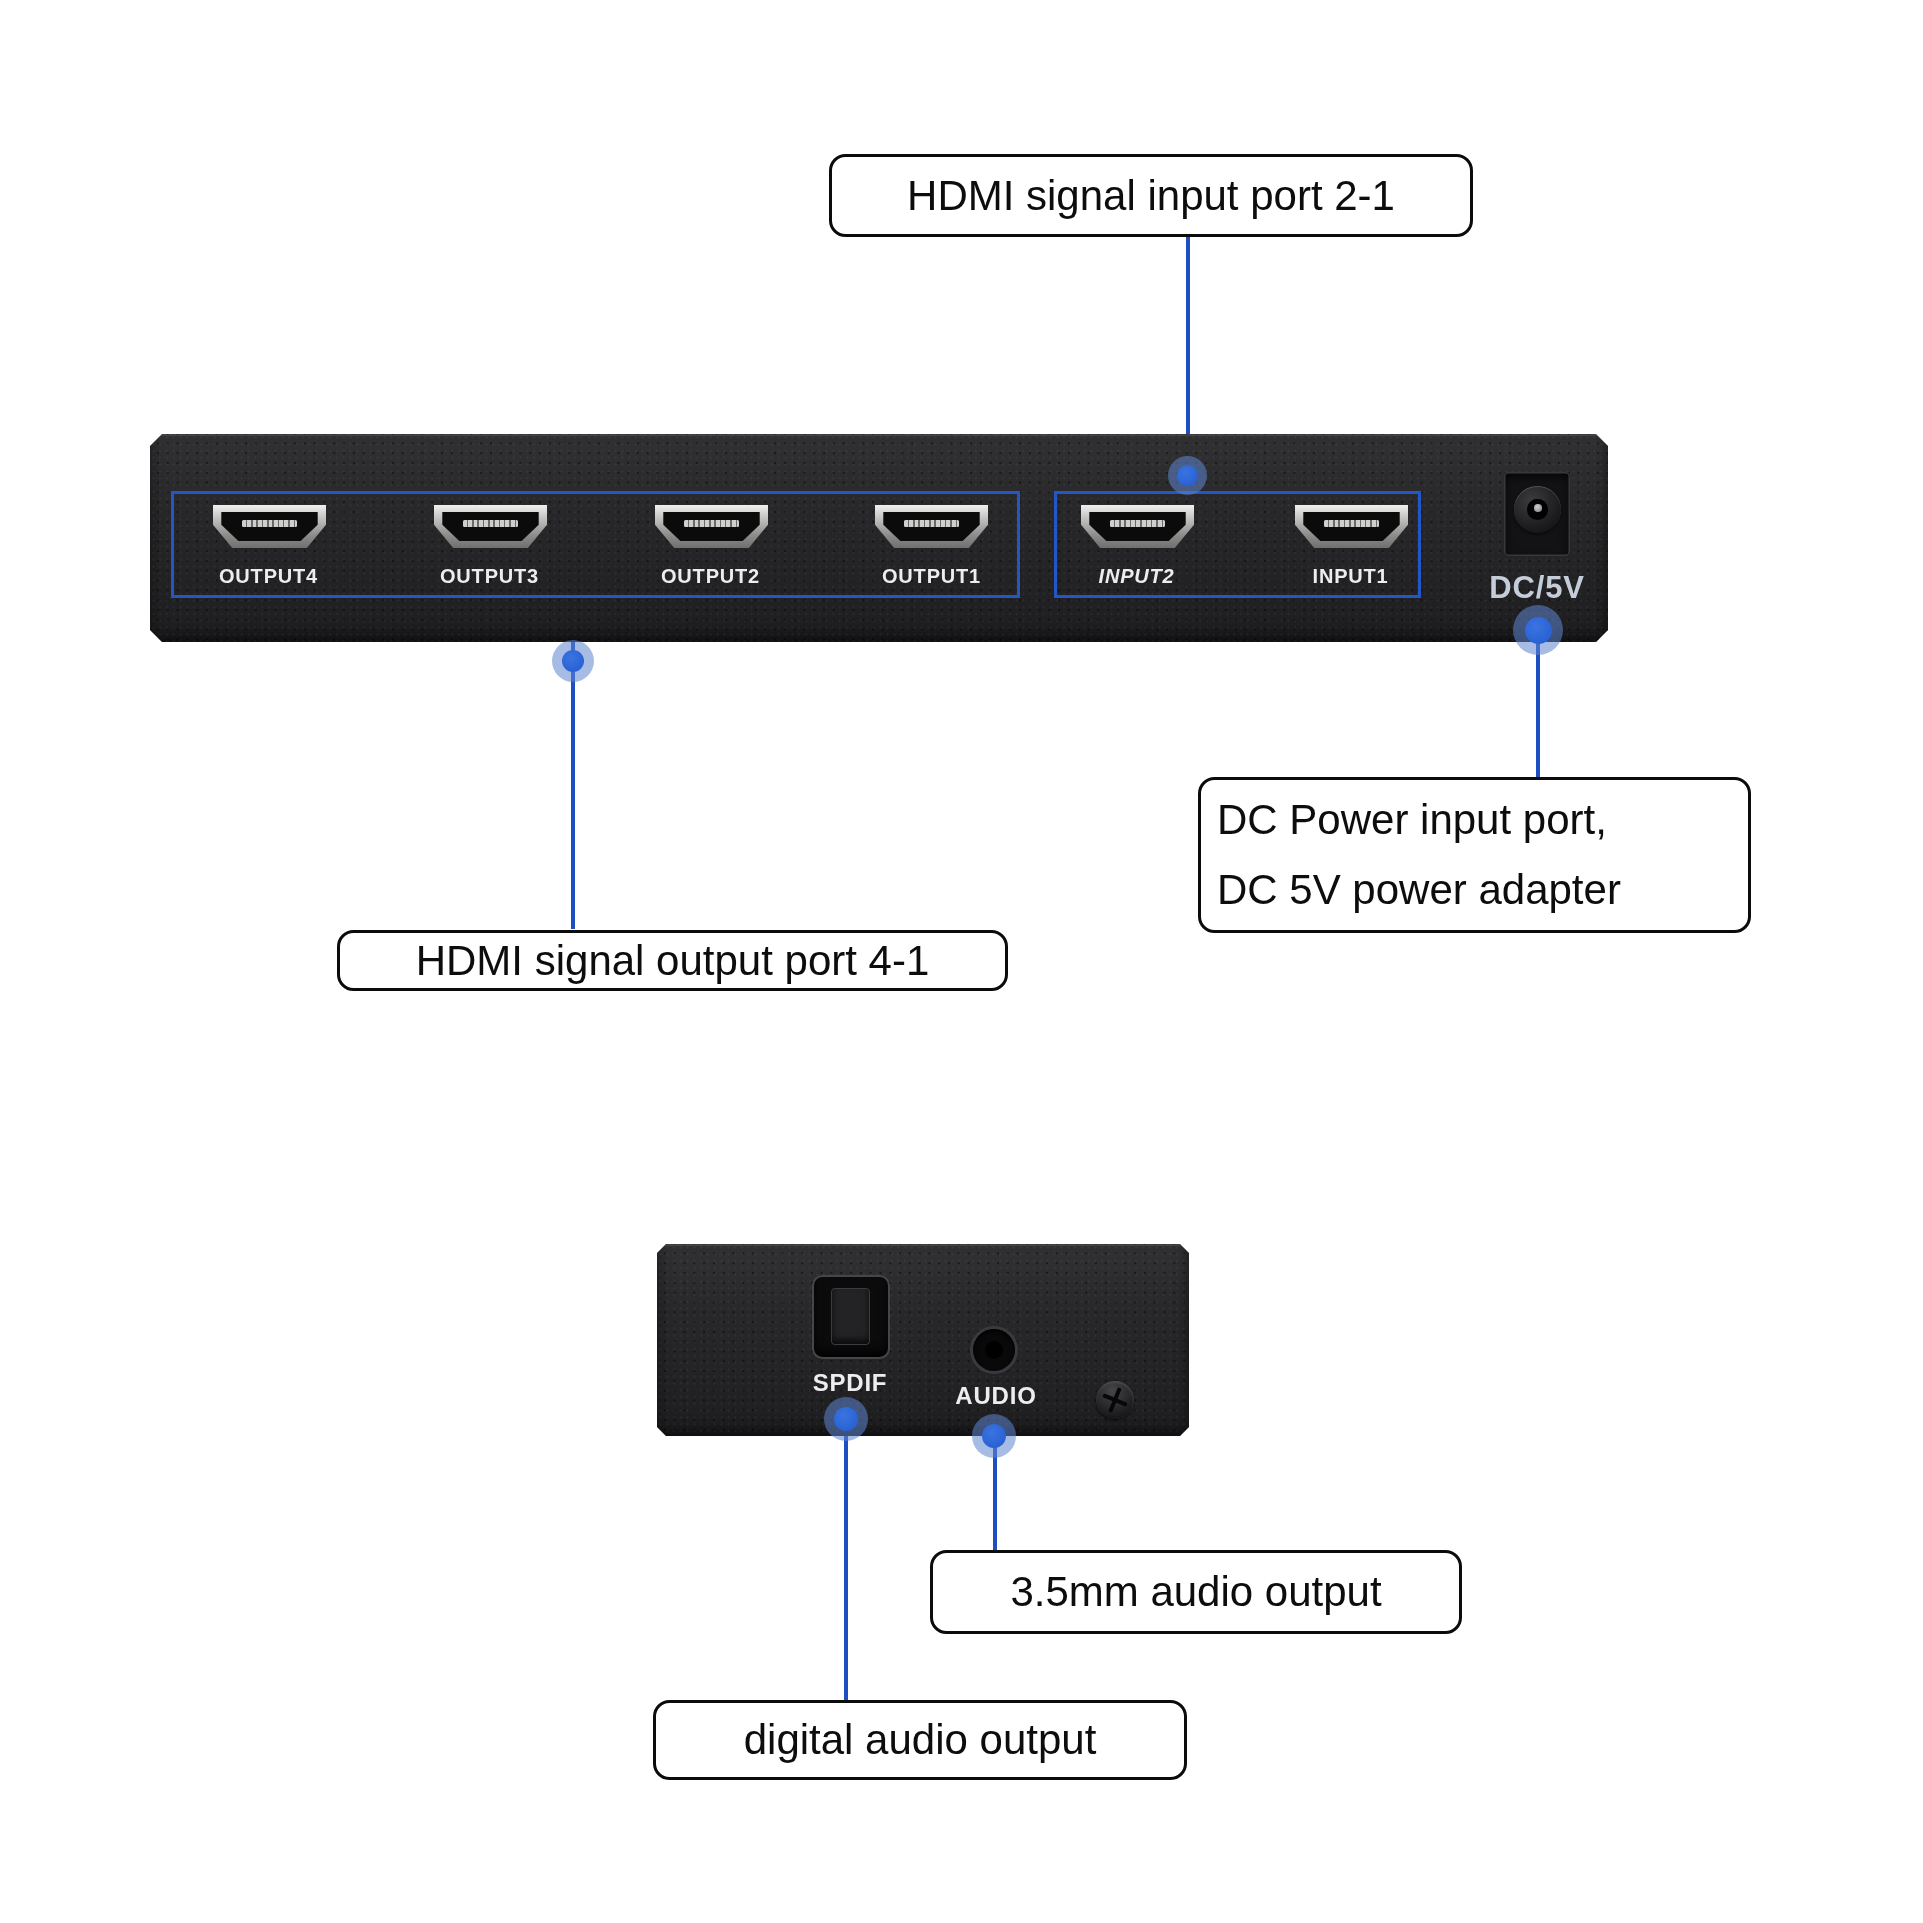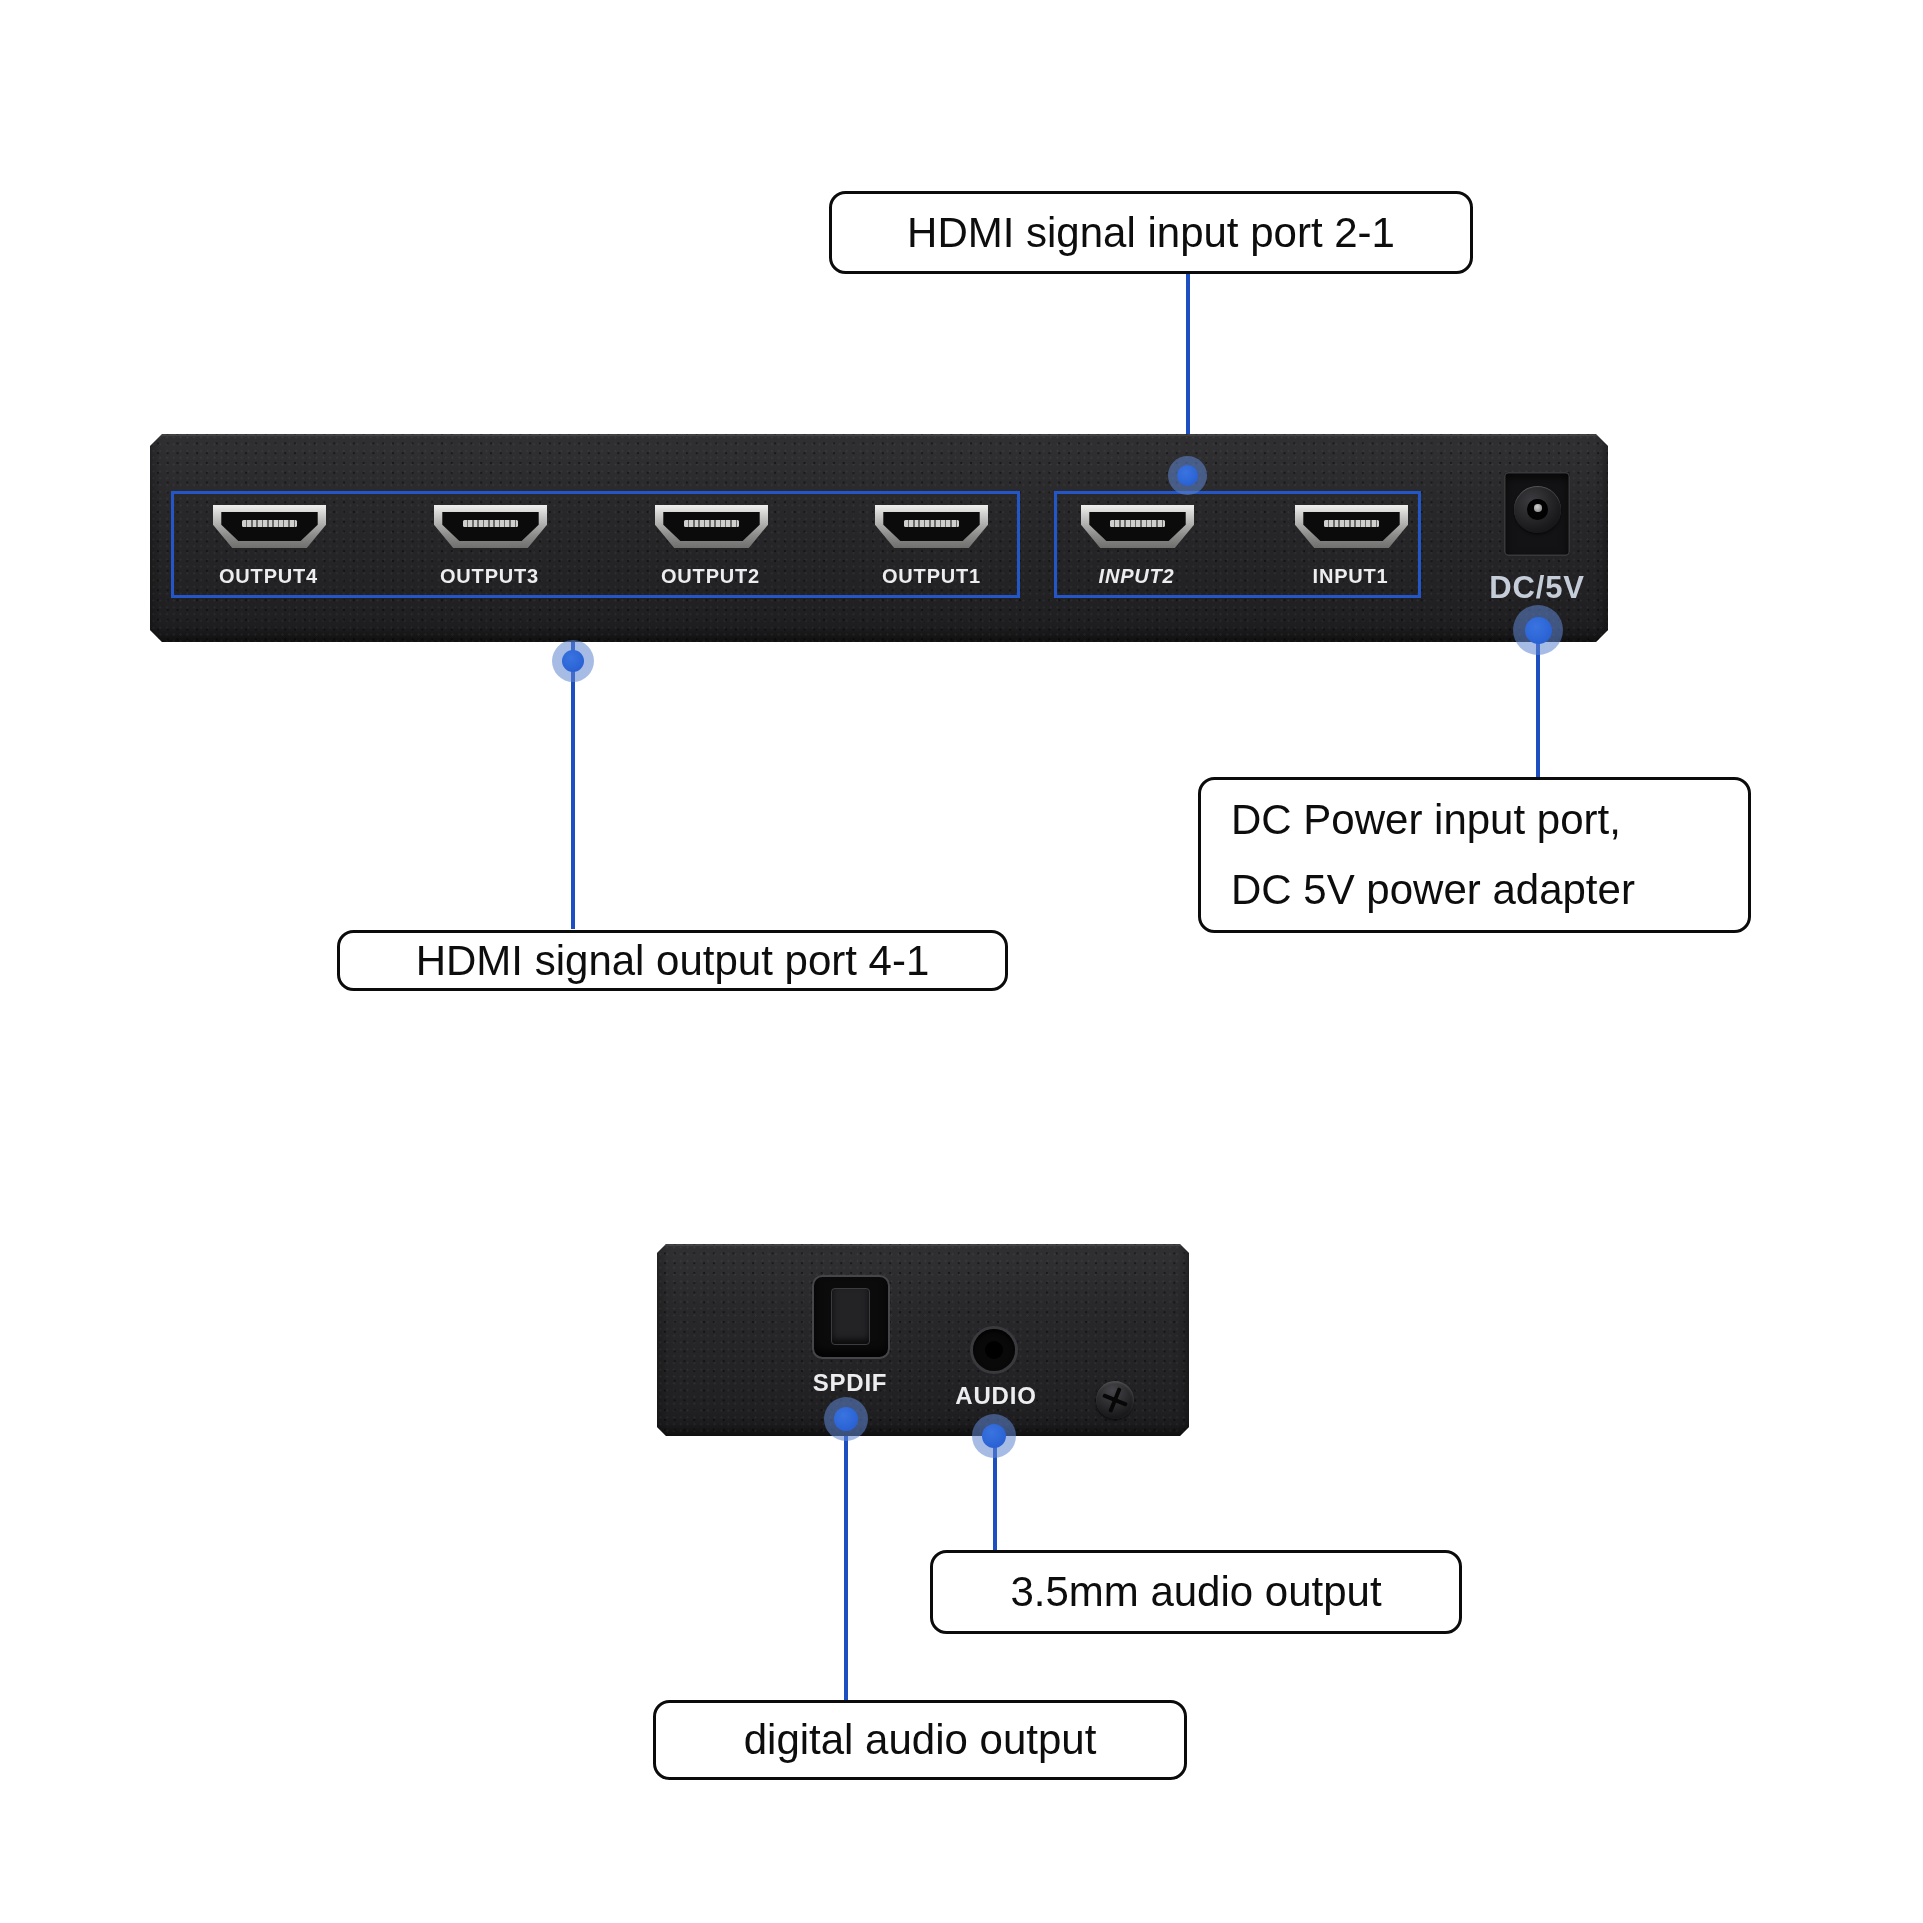--- a/index.html
+++ b/index.html
@@ -114,21 +114,21 @@
   .callout-line{position:absolute;width:3.8px;background:var(--callout-line-blue,#1d4fc0);}
   .dot{position:absolute;border-radius:50%;background:var(--dot-halo-blue,rgba(90,130,210,0.5));
        display:flex;align-items:center;justify-content:center;}
   .dot .core{border-radius:50%;background:radial-gradient(circle at 40% 35%,#3a74e0,var(--dot-core-blue,#2a62d4) 70%);}
   .callout-box{
     position:absolute;background:#ffffff;border:3px solid #0b0b0b;border-radius:16.5px;
     display:flex;align-items:center;justify-content:center;
     color:#0d0d0d;font-size:42px;white-space:nowrap;
   }
   .callout-box.two-line{flex-direction:column;align-items:flex-start;justify-content:center;
-    padding-left:30px;gap:22.5px;}
+    padding-left:16px;gap:22.5px;}
 </style>
 </head>
 <body>
 
 <div class="canvas">
 
   <div class="callout-line" style="left:1186px;top:237px;height:244px;"></div>
   <div class="callout-line" style="left:571px;top:597px;height:332px;"></div>
   <div class="callout-line" style="left:1536px;top:635px;height:142px;"></div>
   <div class="callout-line" style="left:993px;top:1440px;height:110px;"></div>
@@ -196,21 +196,21 @@
   <div class="dot" style="left:1513px;top:605px;width:50px;height:50px;">
       <div class="core" style="width:27px;height:27px;"></div>
     </div>
   <div class="dot" style="left:824px;top:1397px;width:44px;height:44px;">
       <div class="core" style="width:24px;height:24px;"></div>
     </div>
   <div class="dot" style="left:972px;top:1414px;width:44px;height:44px;">
       <div class="core" style="width:24px;height:24px;"></div>
     </div>
 
-  <div class="callout-box" style="left:829px;top:154px;width:644px;height:83px;margin-top:37px;">
+  <div class="callout-box" style="left:829px;top:154px;width:644px;height:83px;">
     <span>HDMI signal input port 2-1</span>
   </div>
 
   <div class="callout-box" style="left:337px;top:930px;width:671px;height:61px;">
     <span>HDMI signal output port 4-1</span>
   </div>
 
   <div class="callout-box two-line" style="left:1198px;top:777px;width:553px;height:156px;">
     <span>DC Power input port,</span>
     <span>DC 5V power adapter</span>

